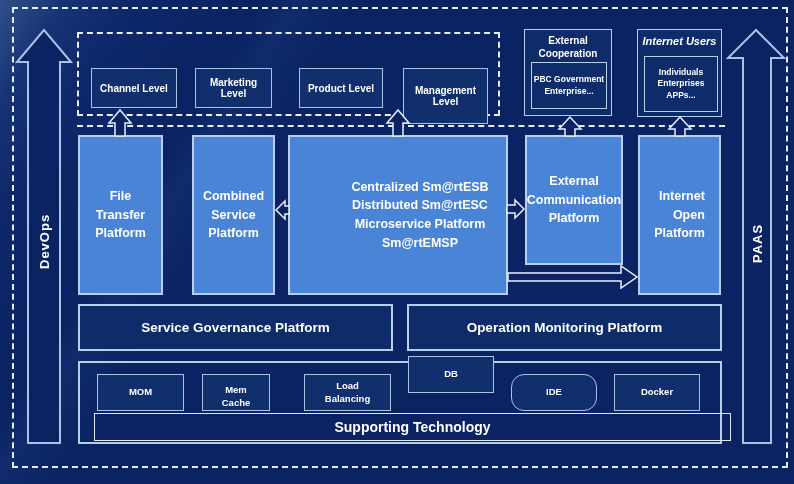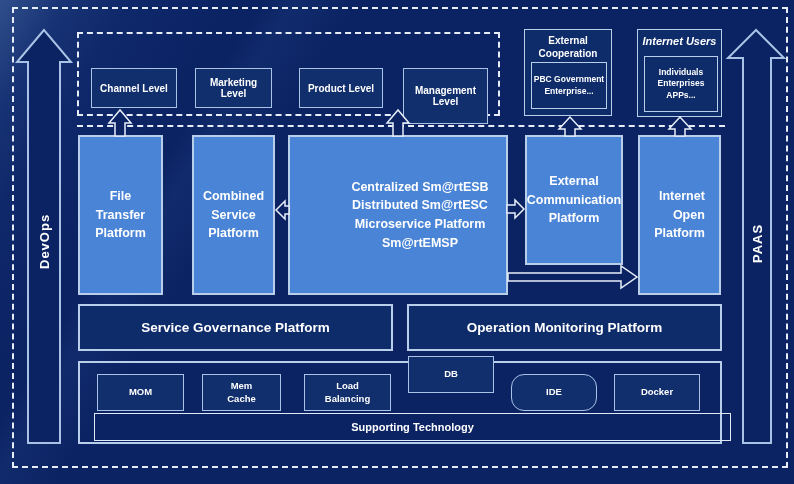--- a/index.html
+++ b/index.html
@@ -107,39 +107,39 @@
   </div>
   <div class="abs navy-box2 hdr" style="left:407px;top:304px;width:315px;height:47px;">
     <span>Operation Monitoring Platform</span>
   </div>
 
   <div class="abs" style="left:78px;top:361px;width:644px;height:83px;border:2px solid #b9cfe9;"></div>
 
   <div class="abs navy-box tech ml" style="left:97px;top:374px;width:87px;height:37px;">
     <span>MOM</span>
   </div>
-  <div class="abs navy-box tech ml" style="left:202px;top:374px;width:79px;height:37px;">
+  <div class="abs navy-box tech ml" style="left:202px;top:374px;width:68px;height:37px;align-items:flex-end;">
     <span>Mem
 Cache</span>
   </div>
   <div class="abs navy-box tech ml" style="left:304px;top:374px;width:87px;height:37px;">
     <span>Load
 Balancing</span>
   </div>
   <div class="abs navy-box tech ml" style="left:408px;top:356px;width:86px;height:37px;">
     <span>DB</span>
   </div>
   <div class="abs navy-box tech ml" style="left:511px;top:374px;width:86px;height:37px;border-radius:13px;">
     <span>IDE</span>
   </div>
   <div class="abs navy-box tech ml" style="left:614px;top:374px;width:86px;height:37px;">
     <span>Docker</span>
   </div>
 
-  <div class="abs" style="left:94px;top:413px;width:637px;height:28px;border:1.5px solid #dfe9f5;display:flex;align-items:center;justify-content:center;font-size:11px;font-weight:bold;">
+  <div class="abs" style="left:94px;top:413px;width:637px;height:28px;border:1.5px solid #dfe9f5;display:flex;align-items:center;justify-content:center;font-size:14px;font-weight:bold;">
     <span>Supporting Technology</span>
   </div>
 
   <svg class="abs" style="left:0;top:0;pointer-events:none;" width="794" height="484" viewBox="0 0 794 484">
 
     <polygon points="44,30 17,62 28,62 28,443 60,443 60,62 71,62" fill="#0b2363" stroke="#a9c2e6" stroke-width="2"></polygon>
 
     <polygon points="756,30 728,58 743,58 743,443 771,443 771,58 784,58" fill="#0b2363" stroke="#a9c2e6" stroke-width="2"></polygon>
 
     <polygon points="120,110 109,123 115,123 115,136 125,136 125,123 131,123" fill="#0b2363" stroke="#e8eff9" stroke-width="1.5"></polygon>

